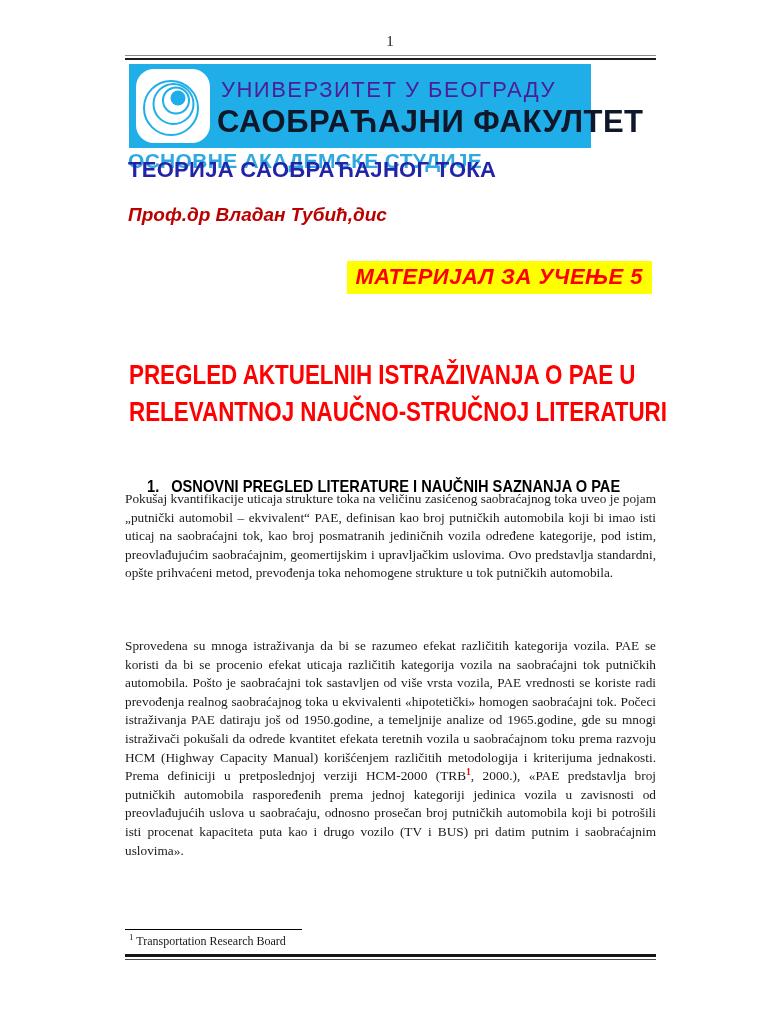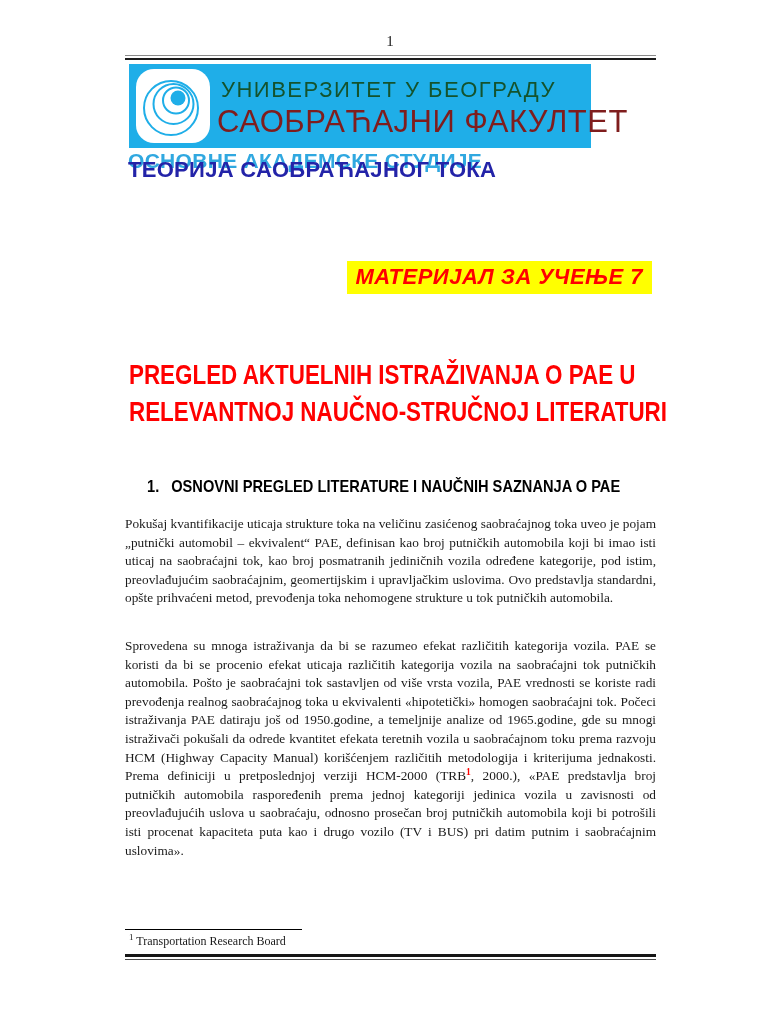--- a/index.html
+++ b/index.html
@@ -10,24 +10,24 @@
                font-size:15px;font-family:"Liberation Serif",serif;}
 
   .header-rule{position:absolute;top:55px;left:125px;width:531px;}
   .header-rule .l1{height:1px;background:#8a8a8a;margin-bottom:2px;}
   .header-rule .l2{height:2px;background:#1c1c1c;}
 
   .banner{position:absolute;top:64px;left:129px;width:462px;height:84px;}
   .logo-box{position:absolute;top:5px;left:7px;width:74px;height:74px;}
   .banner-uni{position:absolute;top:13px;left:92px;white-space:nowrap;
               font-family:"Liberation Sans",sans-serif;font-size:22px;font-weight:400;
-              color:#14532d;letter-spacing:1.5px;}
+              color:#4c1d95;letter-spacing:1.5px;}
   .banner-fac{position:absolute;top:40px;left:88px;white-space:nowrap;
-              font-family:"Liberation Sans",sans-serif;font-size:31px;font-weight:400;
-              color:#7f1d1d;letter-spacing:0.5px;}
+              font-family:"Liberation Sans",sans-serif;font-size:31px;font-weight:700;
+              color:#0f172a;letter-spacing:0.5px;}
 
   .studies{position:absolute;top:149px;left:128px;font-family:"Liberation Sans",sans-serif;
            font-size:21px;font-weight:bold;letter-spacing:0.3px;}
   .course{position:absolute;top:157px;left:128px;font-family:"Liberation Sans",sans-serif;
           font-size:22px;font-weight:bold;letter-spacing:0.3px;}
   .professor{position:absolute;top:204px;left:128px;font-family:"Liberation Sans",sans-serif;
              font-size:19px;font-weight:bold;font-style:italic;}
 
   .material-badge{position:absolute;top:261px;right:116px;
                   font-family:"Liberation Sans",sans-serif;font-size:22px;font-weight:bold;
@@ -38,21 +38,21 @@
              font-size:28px;line-height:37px;letter-spacing:0px;
              transform:scaleX(0.8);transform-origin:0 0;white-space:nowrap;}
 
   .section-heading{position:absolute;top:477px;left:147px;
                    font-family:"Liberation Sans",sans-serif;font-weight:800;font-size:17px;
                    color:#000;transform:scaleX(0.86);transform-origin:0 0;white-space:nowrap;}
   .section-heading .num{display:inline-block;margin-right:14px;}
 
   .body-p{position:absolute;left:125px;width:531px;margin:0;
           font-size:13.3px;line-height:18.6px;text-align:justify;}
-  .p1{top:515px;}
+  .p1{top:490px;}
   .p2{top:637px;}
   .p3{top:872px;}
   .it{}
   .ref-sup{color:#FF0000;font-weight:bold;font-size:9.5px;vertical-align:super;line-height:0;}
 
   .footnote-rule{position:absolute;top:929px;left:125px;width:177px;height:1px;background:#000;}
   .footnote{position:absolute;top:934px;left:129px;font-size:12px;}
   .footnote sup{font-size:9px;vertical-align:super;line-height:0;}
 
   .footer-rule{position:absolute;top:954px;left:125px;width:531px;}
@@ -80,22 +80,23 @@
         <circle cx="40" cy="31.5" r="13" fill="none" stroke="#1FAEE8" stroke-width="2"></circle>
         <circle cx="42" cy="29" r="7.5" fill="#1FAEE8"></circle>
       </svg>
     </div>
     <div class="banner-uni">УНИВЕРЗИТЕТ У БЕОГРАДУ</div>
     <div class="banner-fac">САОБРАЋАЈНИ ФАКУЛТЕТ</div>
   </div>
 
   <div class="studies" style="color: rgb(48, 168, 224);">ОСНОВНЕ АКАДЕМСКЕ СТУДИЈЕ</div>
   <div class="course" style="color: rgb(35, 35, 168);">ТЕОРИЈА САОБРАЋАЈНОГ ТОКА</div>
+  <div class="professor" style="color: rgb(187, 0, 0);">Проф.др Владан Тубић,дис</div>
 
-  <div class="material-badge" style="color: rgb(255, 0, 0); background: rgb(255, 255, 0);">МАТЕРИЈАЛ ЗА УЧЕЊЕ 7</div>
+  <div class="material-badge" style="color: rgb(255, 0, 0); background: rgb(255, 255, 0);">МАТЕРИЈАЛ ЗА УЧЕЊЕ 5</div>
 
   <div class="doc-title" style="color: rgb(255, 0, 0);">
     <div>PREGLED AKTUELNIH ISTRAŽIVANJA O PAE U</div>
     <div>RELEVANTNOJ NAUČNO-STRUČNOJ LITERATURI</div>
   </div>
 
   <div class="section-heading">
     <span class="num">1.</span><span>OSNOVNI PREGLED LITERATURE I NAUČNIH SAZNANJA O PAE</span>
   </div>
 

